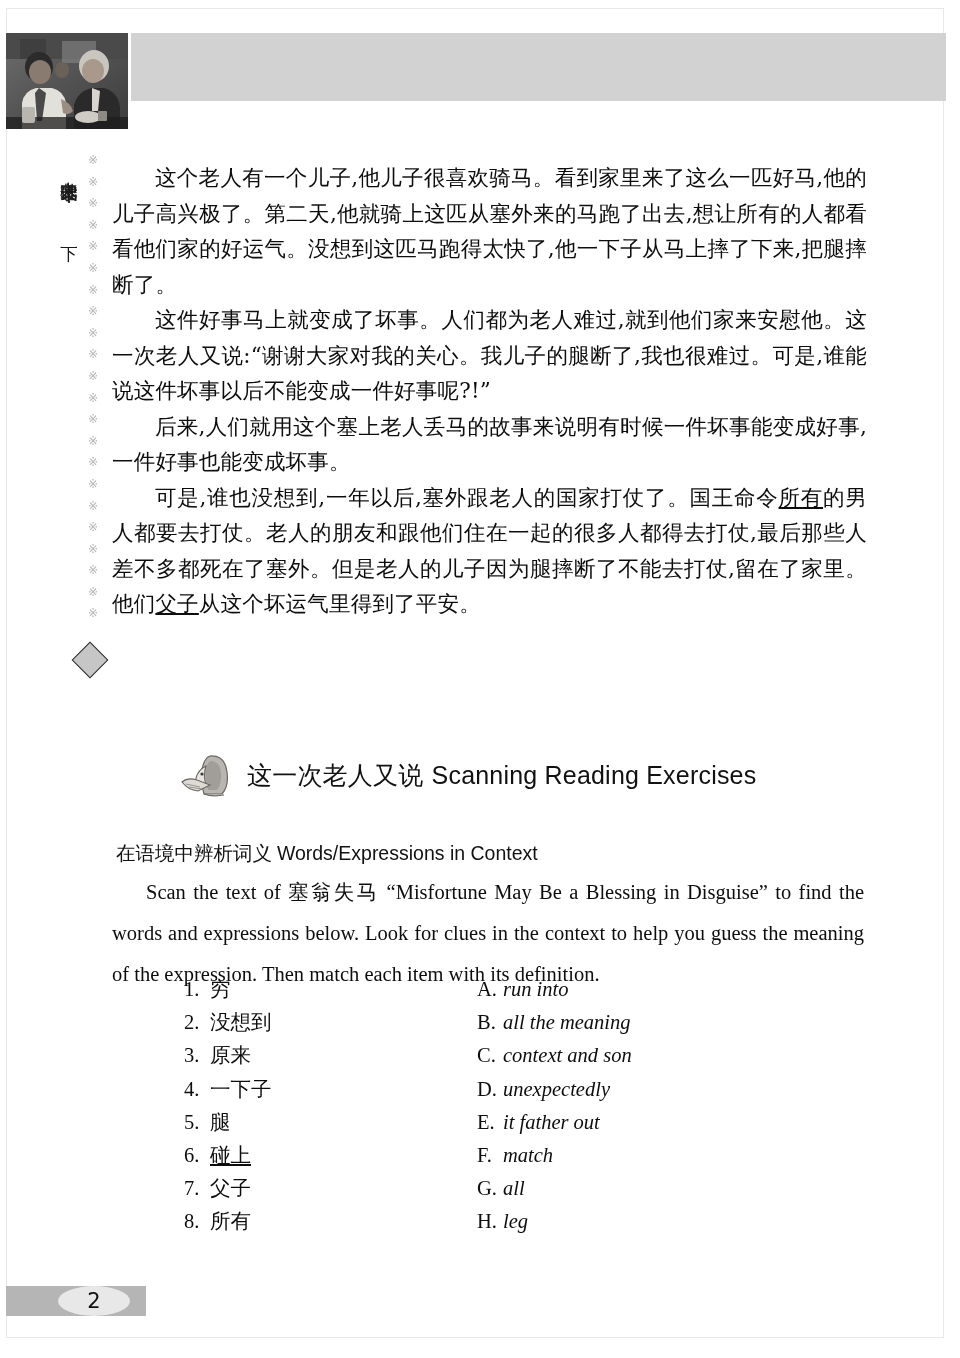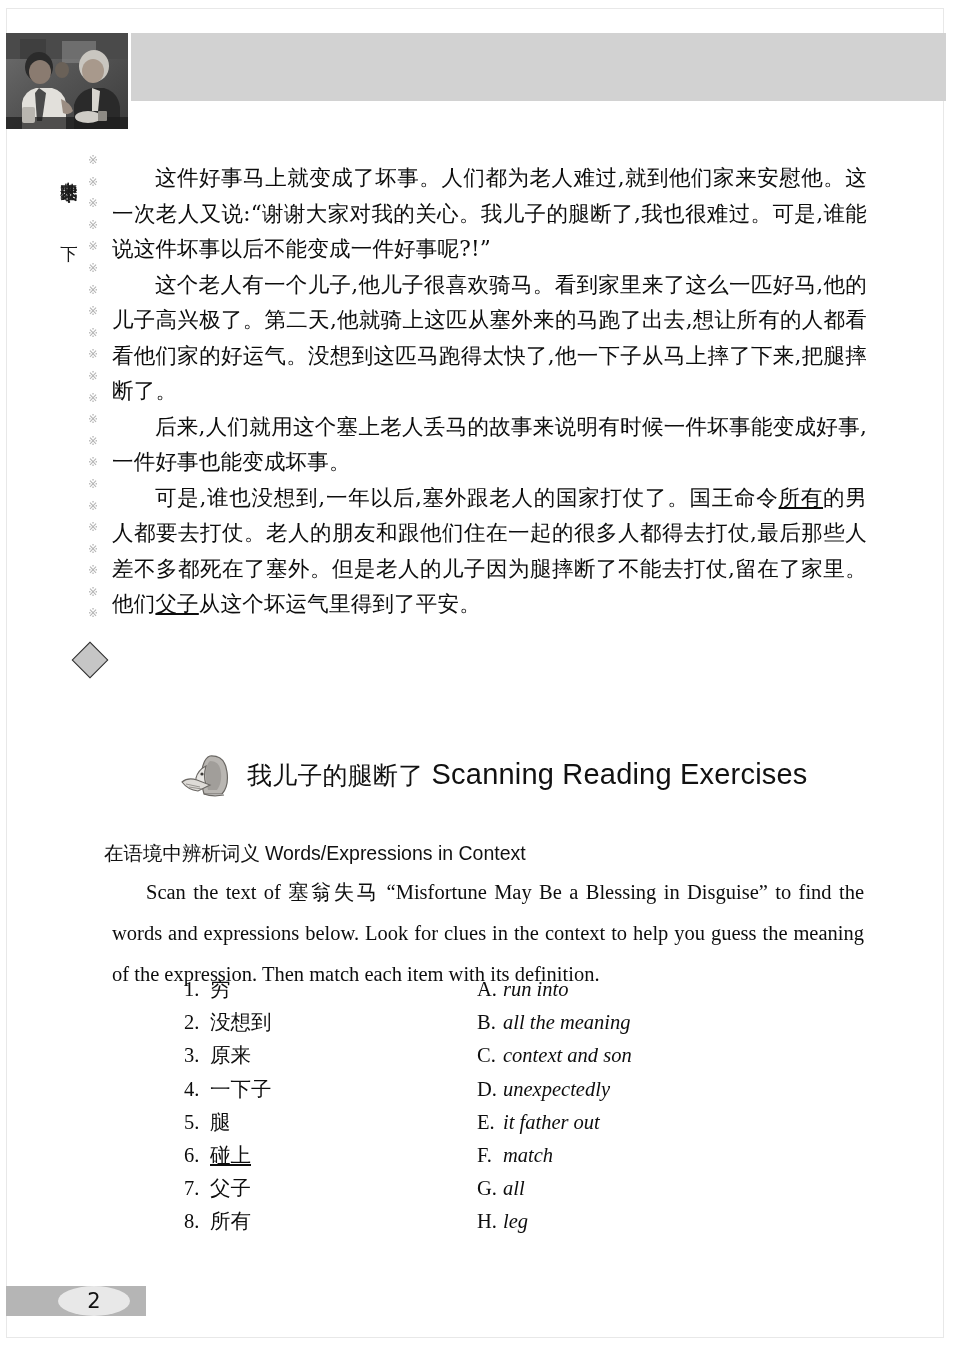--- a/index.html
+++ b/index.html
@@ -127,26 +127,26 @@
   }
   .reader-icon { width: 56px; height: 46px; display:block; }
   .section-head-text {
     font-family: "DejaVu Sans", sans-serif;
     font-size: 25px;
     color: #111;
     white-space: nowrap;
     letter-spacing: 0.2px;
   }
   .section-head-text .cn { font-family: "DejaVu Sans", sans-serif; font-size: 25px; }
-  .section-head-text .en { font-family: "Liberation Sans", sans-serif; font-size: 29px; }
+  .section-head-text .en { font-family: "Liberation Sans", sans-serif; font-size: 25px; }
 
   
   .sub-head {
     position: absolute;
-    left: 104px; top: 840px;
+    left: 116px; top: 840px;
     font-size: 19.5px;
     color: #111;
     white-space: nowrap;
     text-align: right;
   }
   .sub-head .cn { font-family: "DejaVu Sans", sans-serif; font-size: 19.5px; }
   .sub-head .en { font-family: "Liberation Sans", sans-serif; font-size: 19.5px; }
 
   .instructions {
     position: absolute;
@@ -278,40 +278,40 @@
         <span>※</span>
         <span>※</span>
         <span>※</span>
         <span>※</span>
         <span>※</span>
       </div>
     <div class="side-diamond"></div>
   </div>
 
   <div class="body-text">
+    <p class="para">这个老人有一个儿子,他儿子很喜欢骑马。看到家里来了这么一匹好马,他的儿子高兴极了。第二天,他就骑上这匹从塞外来的马跑了出去,想让所有的人都看看他们家的好运气。没想到这匹马跑得太快了,他一下子从马上摔了下来,把腿摔断了。</p>
     <p class="para">这件好事马上就变成了坏事。人们都为老人难过,就到他们家来安慰他。这一次老人又说:“谢谢大家对我的关心。我儿子的腿断了,我也很难过。可是,谁能说这件坏事以后不能变成一件好事呢?!”</p>
-    <p class="para">这个老人有一个儿子,他儿子很喜欢骑马。看到家里来了这么一匹好马,他的儿子高兴极了。第二天,他就骑上这匹从塞外来的马跑了出去,想让所有的人都看看他们家的好运气。没想到这匹马跑得太快了,他一下子从马上摔了下来,把腿摔断了。</p>
     <p class="para">后来,人们就用这个塞上老人丢马的故事来说明有时候一件坏事能变成好事,一件好事也能变成坏事。</p>
     <p class="para">
       <span>可是,谁也没想到,一年以后,塞外跟老人的国家打仗了。国王命令<u>所有</u>的男人都要去打仗。老人的朋友和跟他们住在一起的很多人都得去打仗,最后那些人差不多都死在了塞外。但是老人的儿子因为腿摔断了不能去打仗,留在了家里。他们<u>父子</u>从这个坏运气里得到了平安。</span>
     </p>
   </div>
 
   <div class="section-head">
     <svg class="reader-icon" viewBox="0 0 56 46">
       <path d="M30 4 Q45 3 47 20 Q49 34 42 42 L24 42 Q20 30 22 18 Q24 6 30 4 Z" fill="#b9b6b2" stroke="#6a6763" stroke-width="1.2"></path>
       <path d="M30 9 Q40 9 41 21 Q42 31 37 38 L28 38 Q25 27 26 19 Q27 11 30 9 Z" fill="#8e8b87" opacity="0.55"></path>
       <path d="M26 14 Q18 18 16 26 Q15 32 19 35 L26 33 Q23 24 26 14 Z" fill="#e8e6e3" stroke="#6a6763" stroke-width="1.1"></path>
       <circle cx="22" cy="22" r="1.6" fill="#3c3a37"></circle>
       <path d="M2 30 Q8 25 17 28 L30 33 L18 39 Q8 38 2 30 Z" fill="#dedbd7" stroke="#6a6763" stroke-width="1.1"></path>
       <path d="M6 32 L20 35" stroke="#8e8b87" stroke-width="0.9"></path>
       <path d="M9 35 L22 37" stroke="#8e8b87" stroke-width="0.9"></path>
       <path d="M24 42 Q32 45 44 43" stroke="#6a6763" stroke-width="1.2" fill="none"></path>
     </svg>
-    <span class="section-head-text"><span class="cn">我儿子的腿断了</span> <span class="en">Scanning Reading Exercises</span></span>
+    <span class="section-head-text"><span class="cn">这一次老人又说</span> <span class="en">Scanning Reading Exercises</span></span>
   </div>
 
   <div class="sub-head"><span class="cn">在语境中辨析词义</span> <span class="en">Words/Expressions in Context</span></div>
 
   <div class="instructions"><span>Scan the text of </span><span class="cn">塞翁失马</span><span> “Misfortune May Be a Blessing in Disguise” to find the words and expressions below. Look for clues in the context to help you guess the meaning of the expression.  Then match each item with its definition.</span></div>
 
   <div class="match">
 
     <div class="match-col col-left">
       <div class="match-item"><span class="marker">1.</span><span class="term">穷</span></div>

